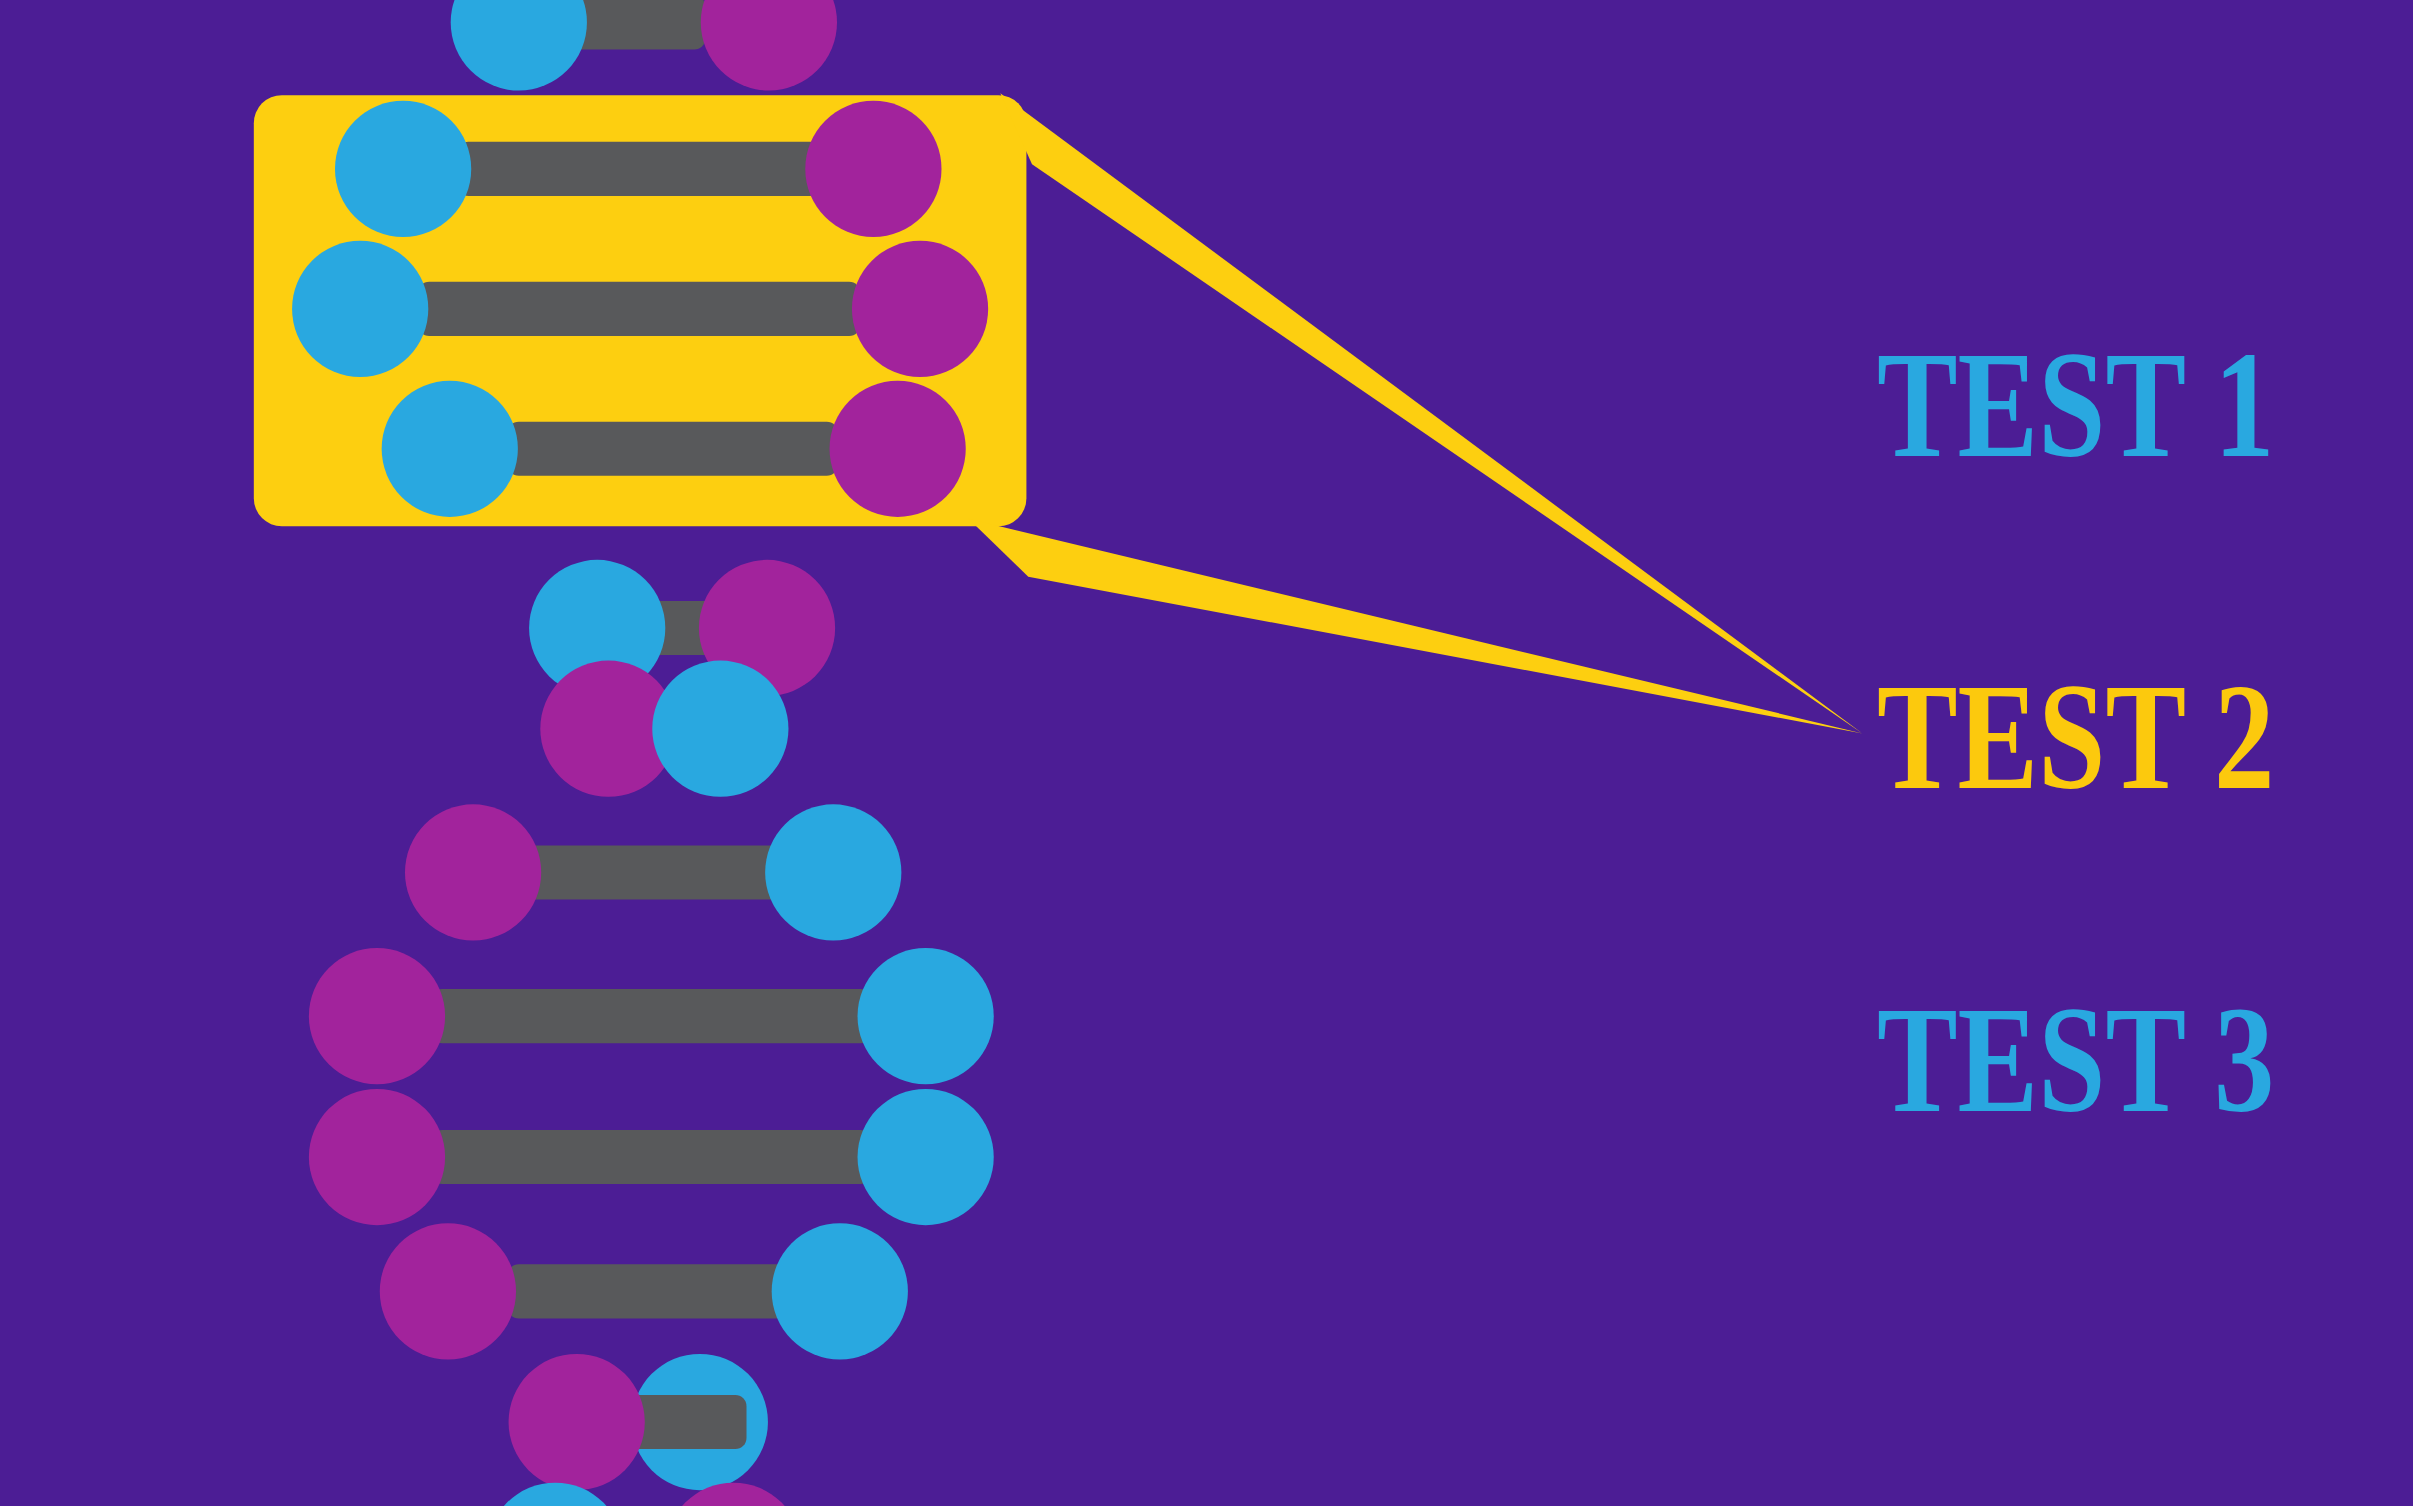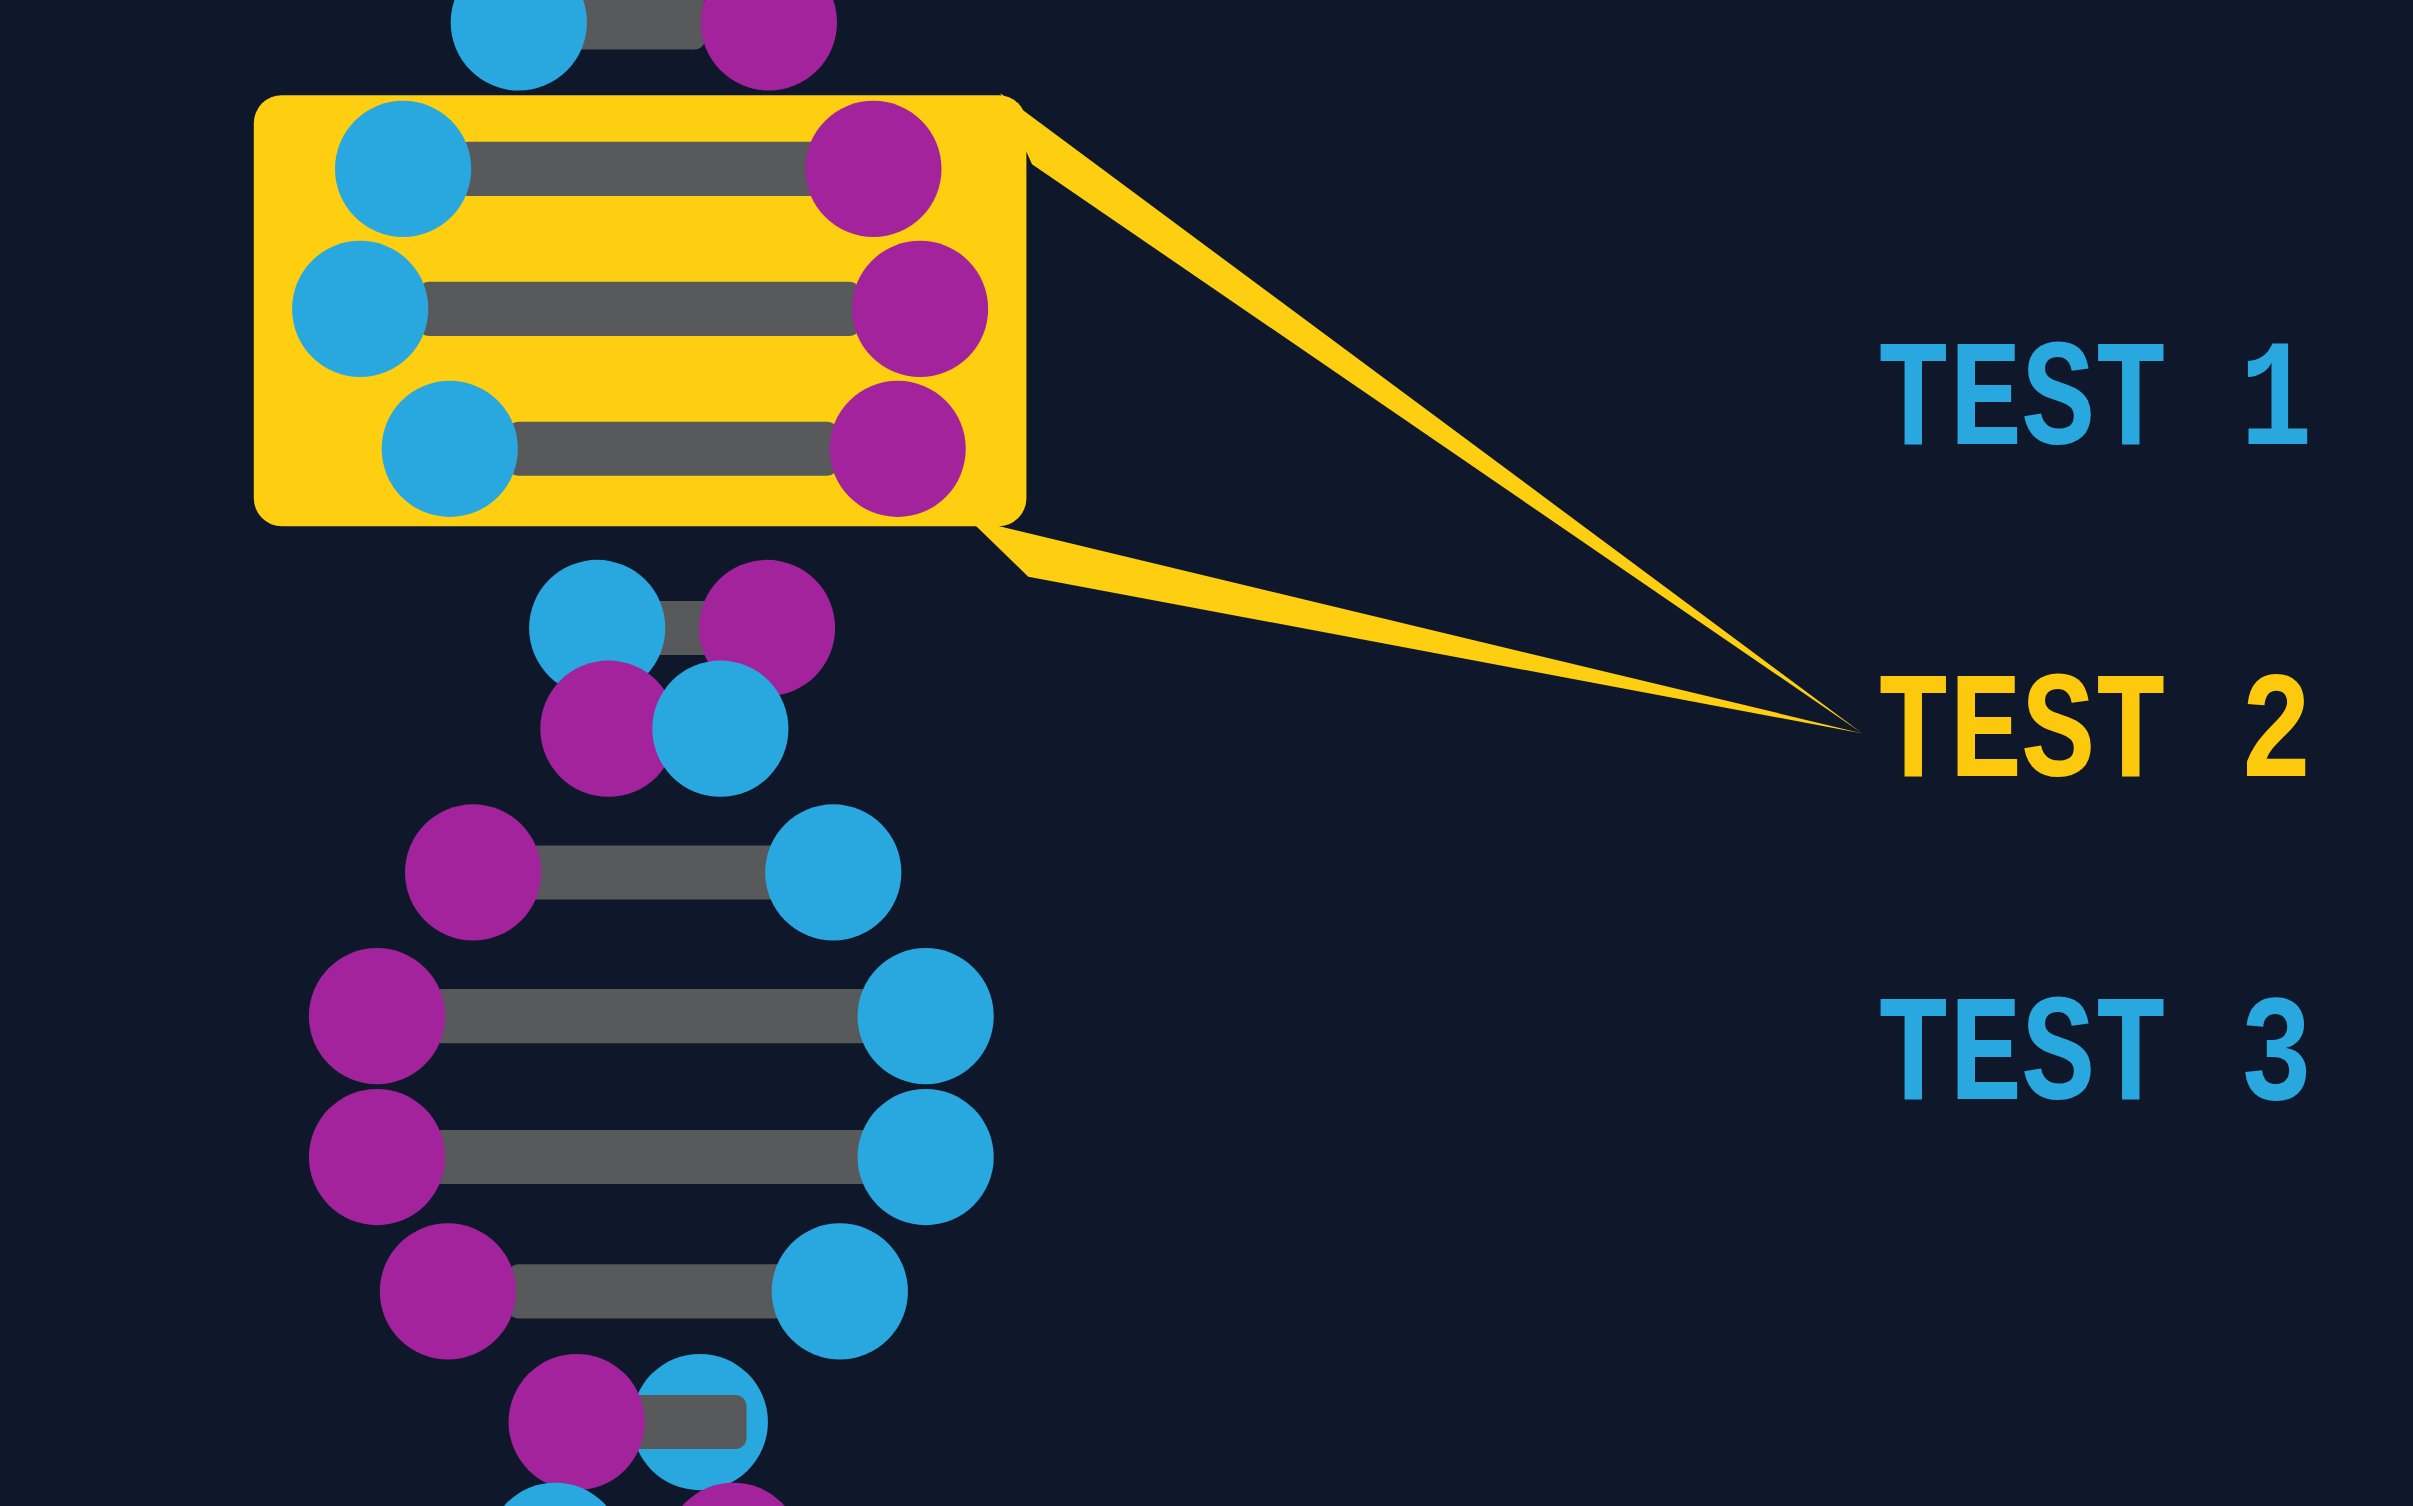--- a/index.html
+++ b/index.html
@@ -1,22 +1,22 @@
 <!DOCTYPE html>
 <html style="font-size:15px"><head>
 <meta charset="utf-8">
 <style>
   html, body { margin: 0; padding: 0; background: #ffffff; }
   .canvas {
     position: relative;
     width: 2413px;
     height: 1506px;
     overflow: hidden;
-    background: #0f172a;
-    font-family: Liberation Mono, monospace;
+    background: #4c1d95;
+    font-family: Liberation Serif, serif;
   }
   .illustration {
     position: absolute;
     left: 0; top: 0;
     width: 2413px;
     height: 1506px;
   }
   .test-label {
     position: absolute;
     font-weight: 700;

